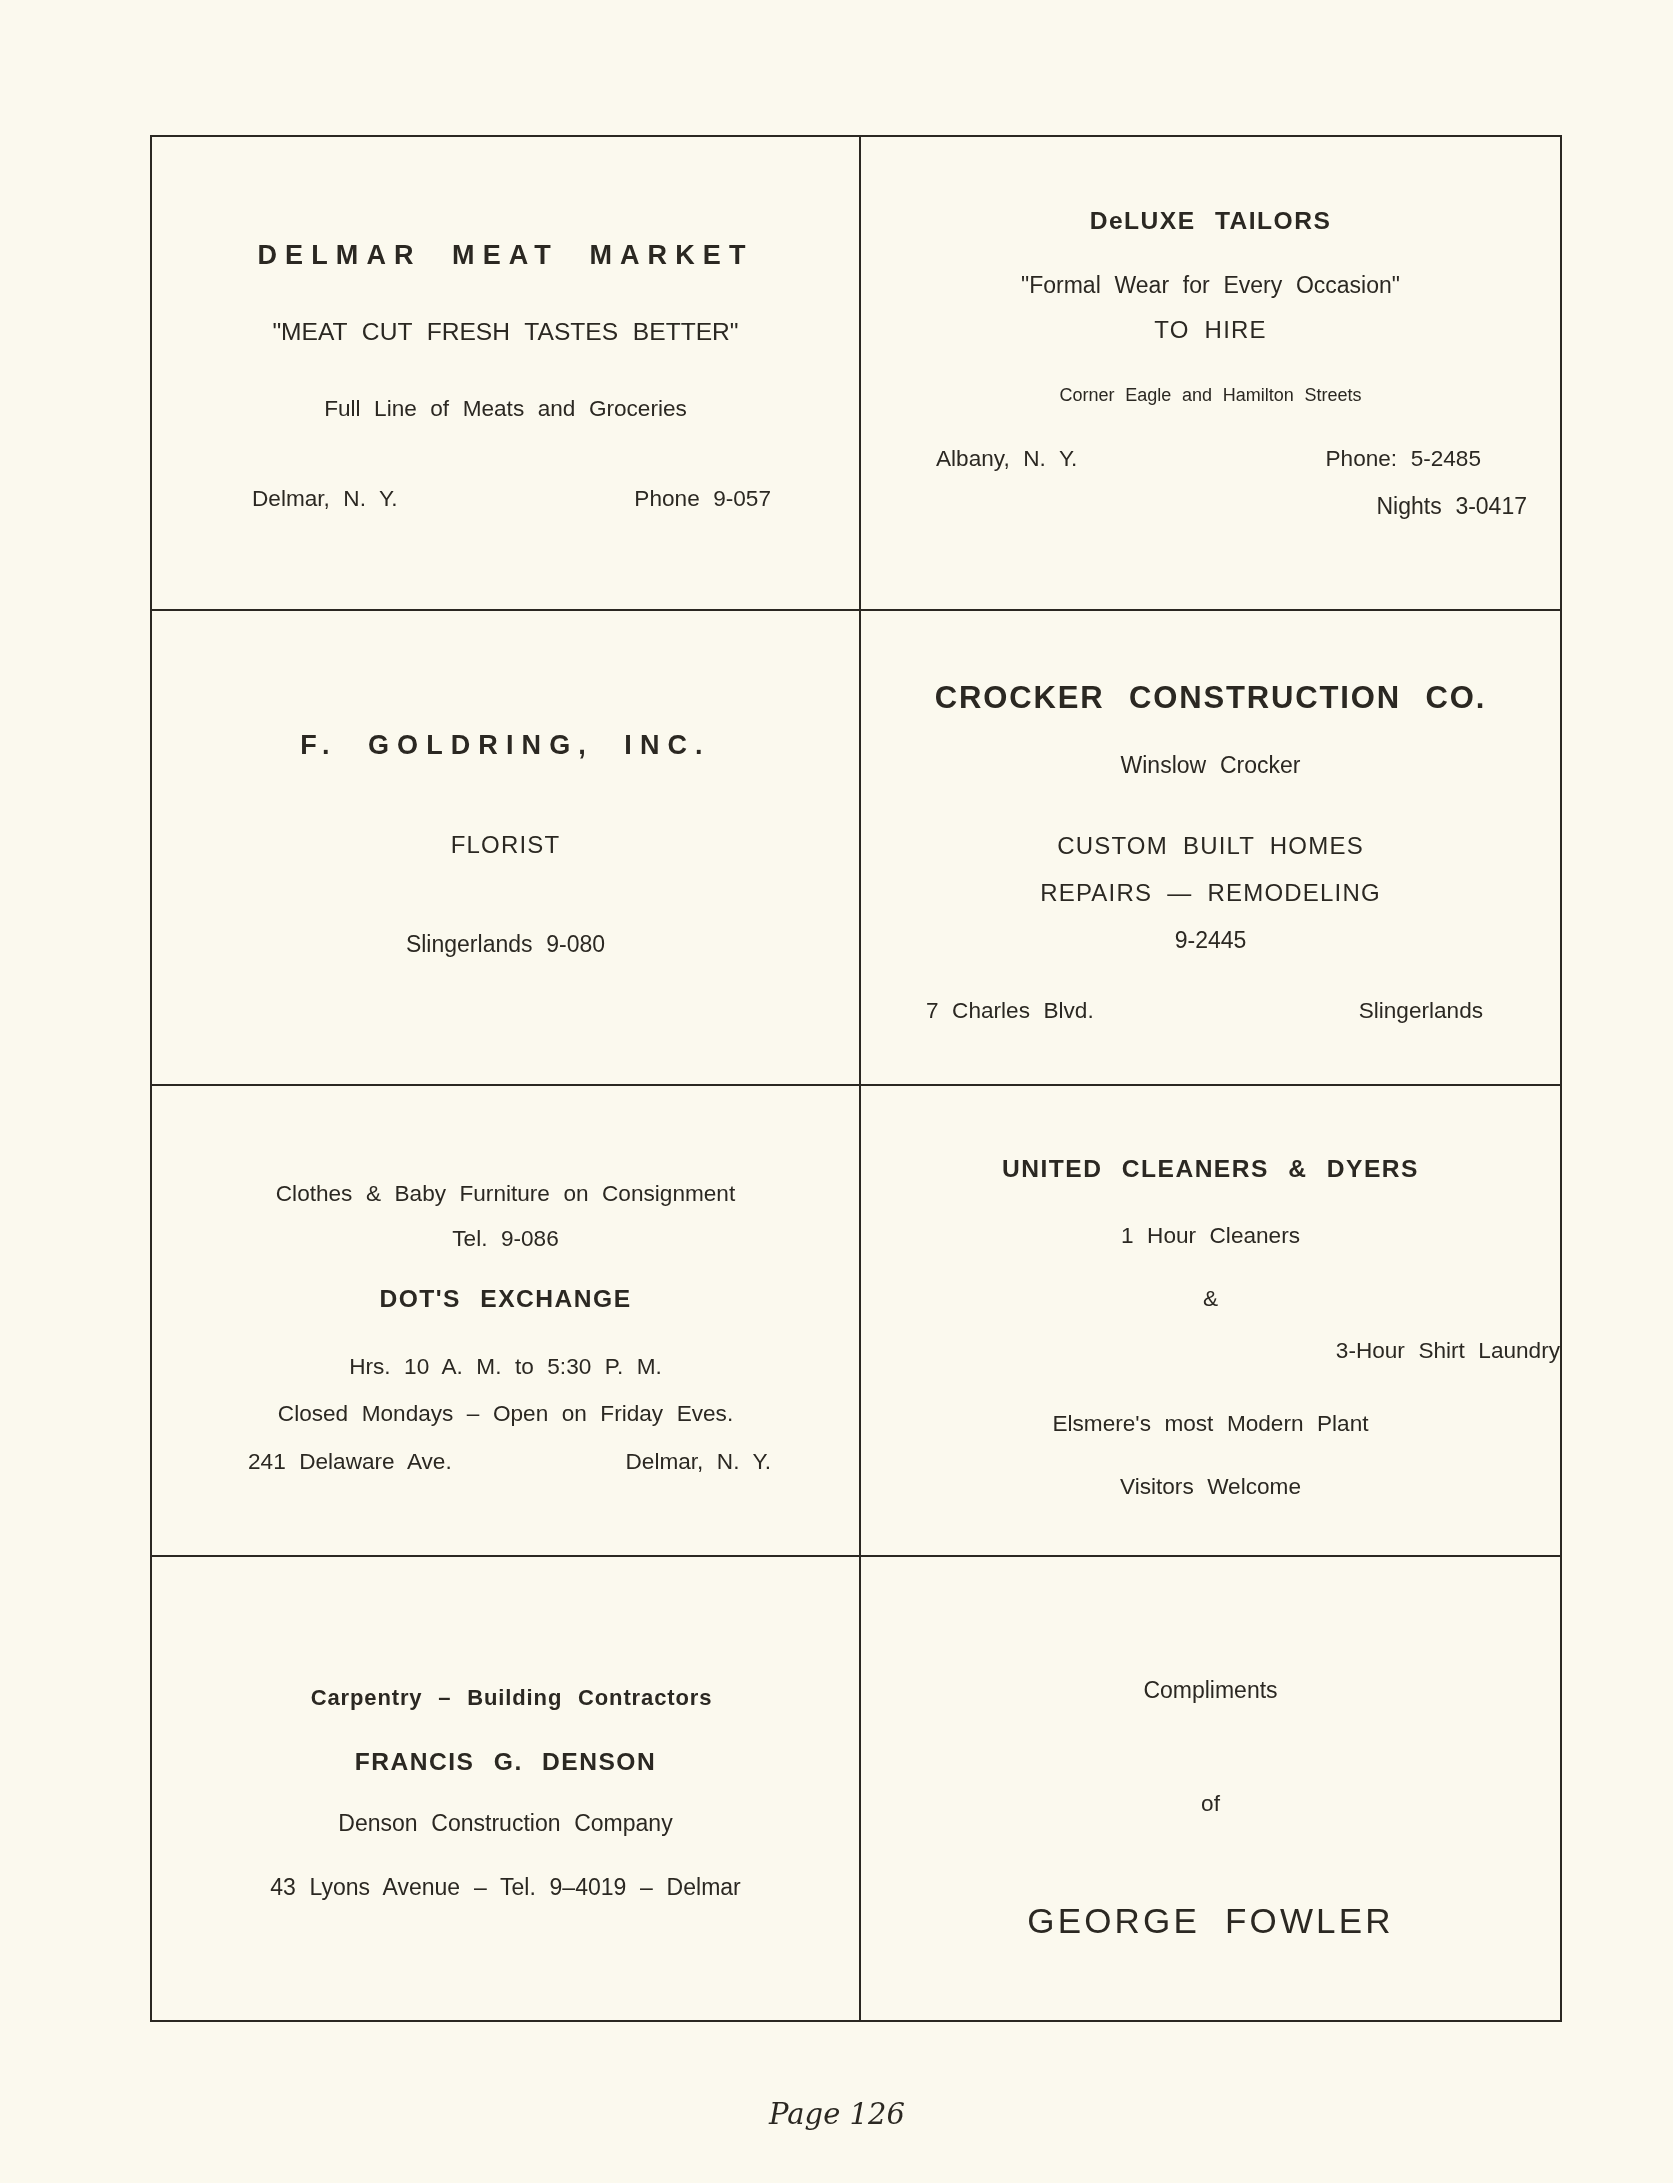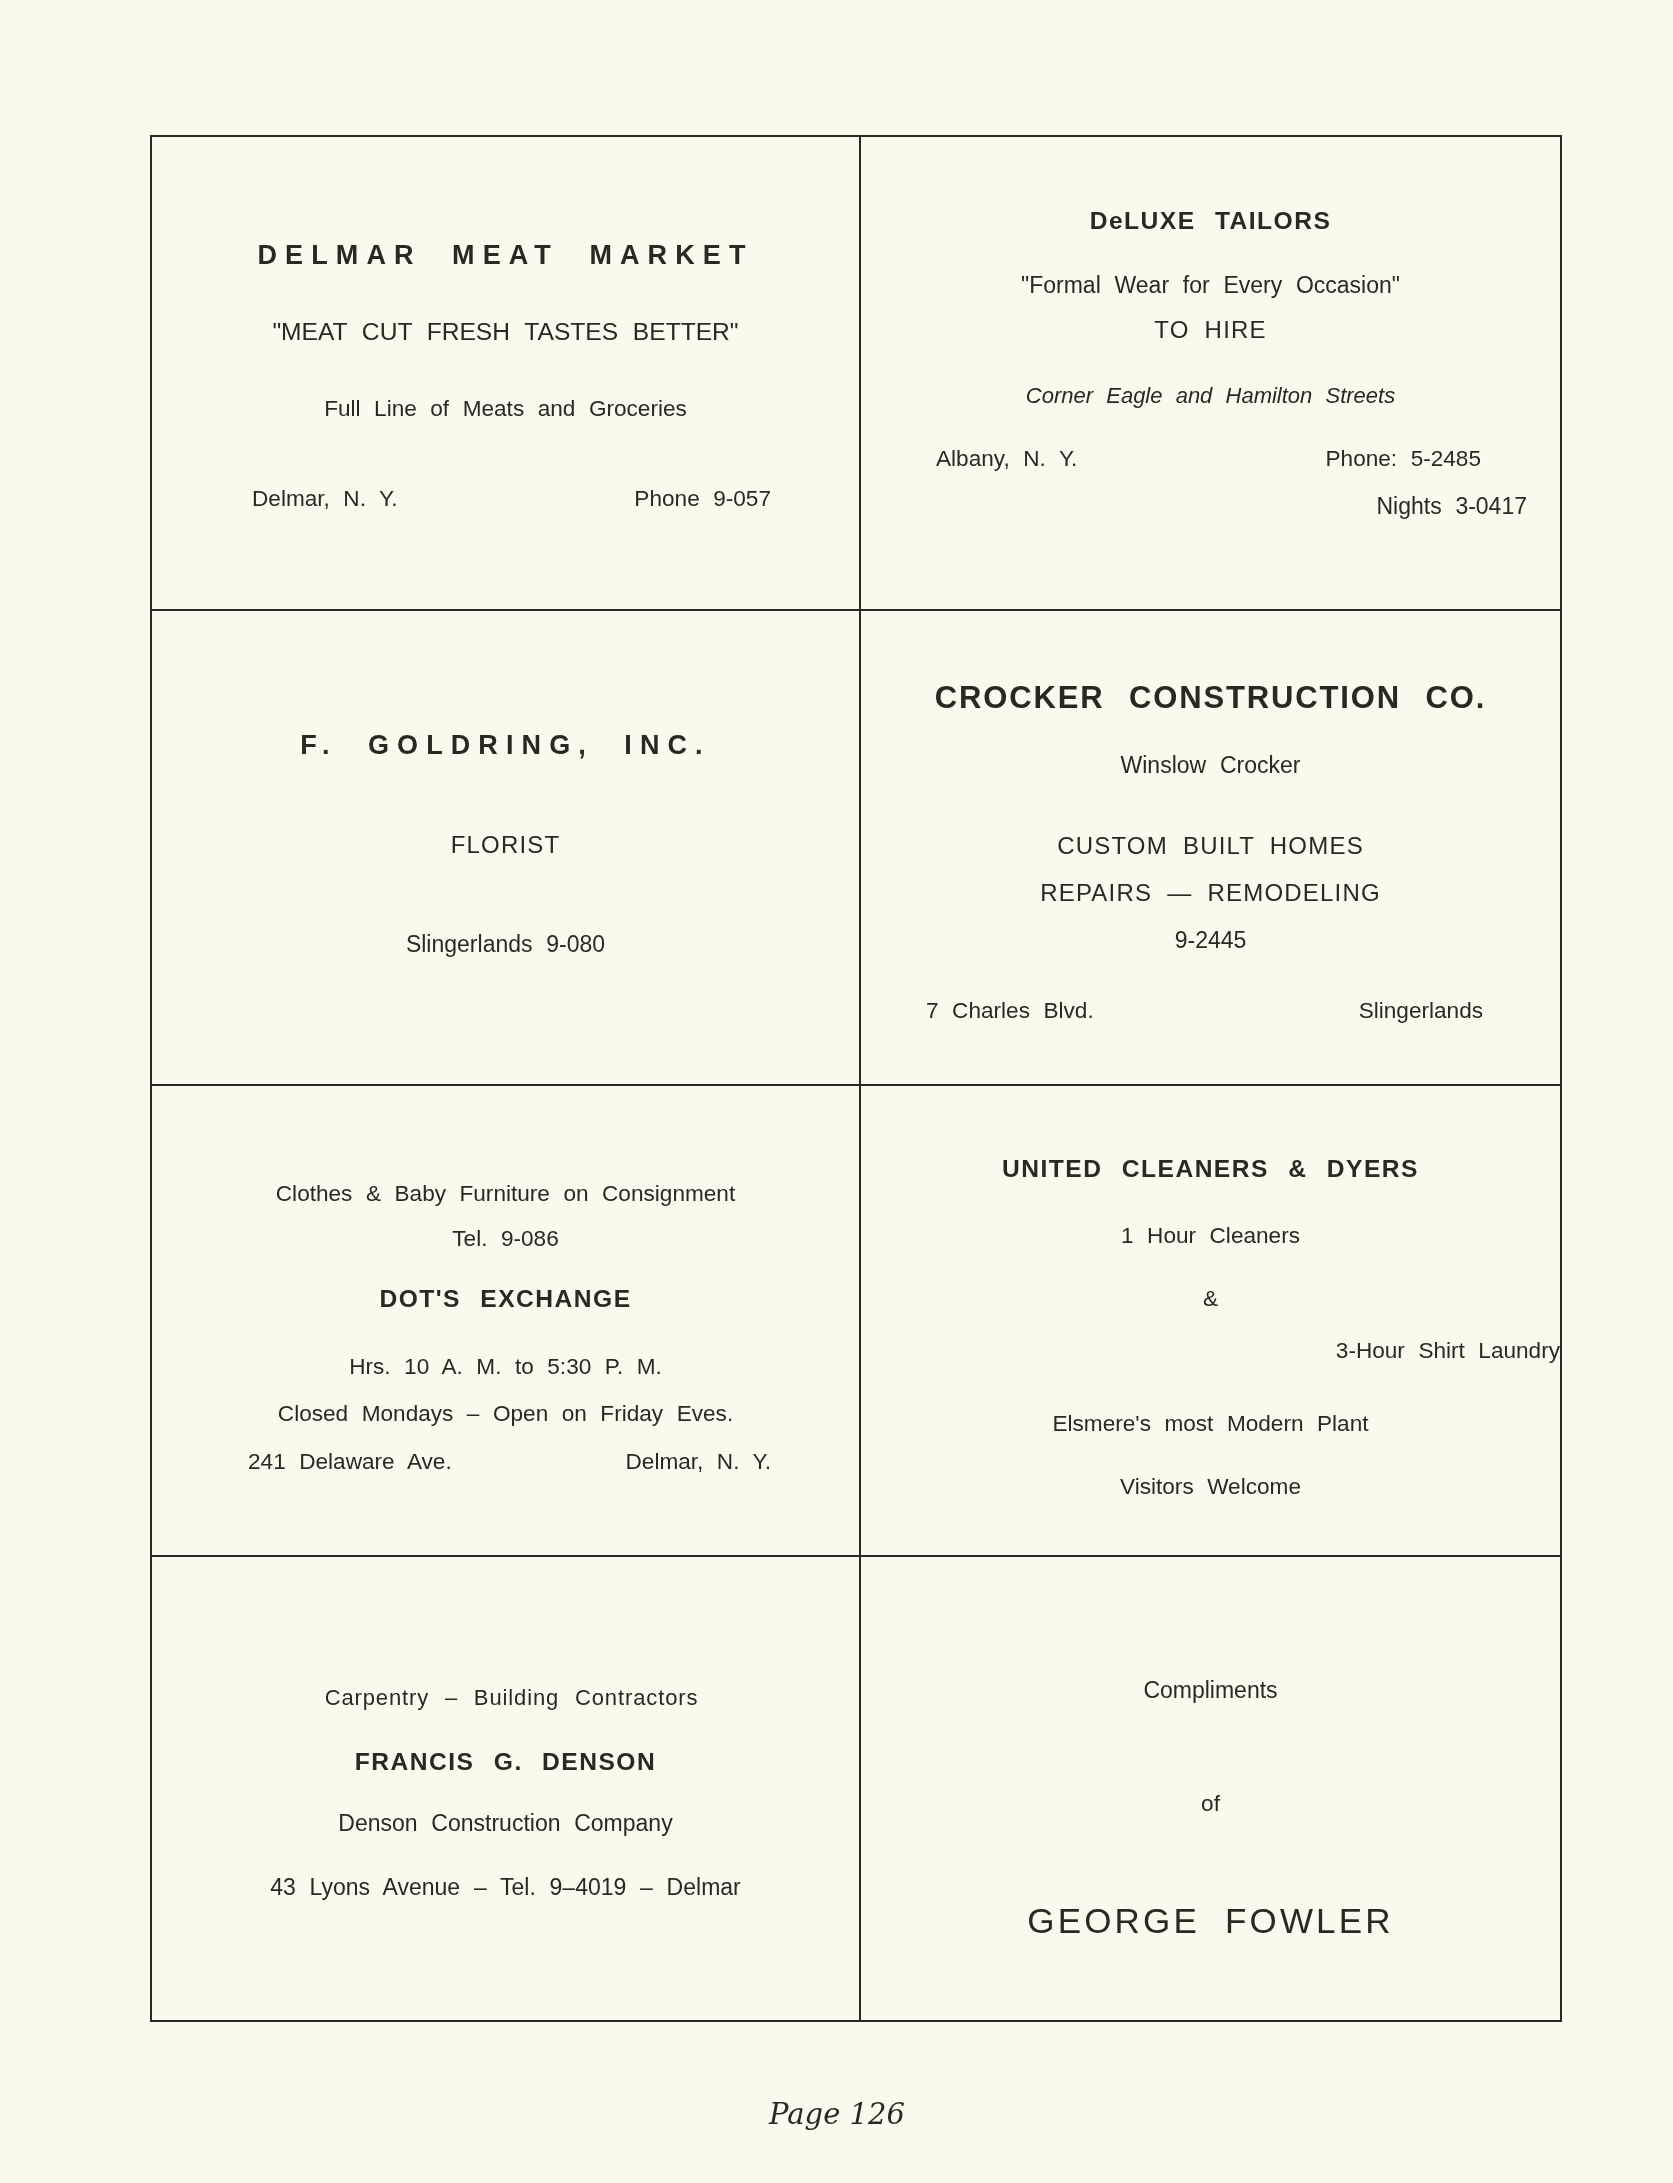--- a/index.html
+++ b/index.html
@@ -71,21 +71,21 @@
     letter-spacing: 0.30em;
     word-spacing: 0.55em;
   }
   .t-bold {
     font-weight: 700;
     font-size: 24.6px;
     letter-spacing: 0.06em;
     word-spacing: 0.45em;
   }
   .t-medium {
-    font-weight: 400;
+    font-weight: 700;
     font-size: 22px;
     letter-spacing: 0.04em;
     word-spacing: 0.40em;
     padding-left: 12px;
   }
   .caps-light {
     font-size: 24px;
     letter-spacing: 0.05em;
     word-spacing: 0.30em;
   }
@@ -126,21 +126,21 @@
     <div class="line split" style="top:345px; padding:0 88px 0 100px;">
       <span>Delmar, N. Y.</span>
       <span>Phone 9-057</span>
     </div>
   </div>
 
   <div class="cell col-right">
     <div class="line t-bold" style="top:67px;">DeLUXE TAILORS</div>
     <div class="line quote" style="top:132px; font-size:23px;">"Formal Wear for Every Occasion"</div>
     <div class="line caps-light" style="top:176px;">TO HIRE</div>
-    <div class="line" style="top:242px; font-size:22px;font-style:italic;">Corner Eagle and Hamilton Streets</div>
+    <div class="line" style="top:242px; font-size:18px;">Corner Eagle and Hamilton Streets</div>
     <div class="line split" style="top:305px; padding:0 79px 0 75px;">
       <span>Albany, N. Y.</span>
       <span>Phone: 5-2485</span>
     </div>
     <div class="line right-align" style="top:353px; padding-right:33px; font-size:23px;">Nights 3-0417</div>
   </div>
 
   <div class="cell col-left">
     <div class="line t-wide" style="top:592px;">F. GOLDRING, INC.</div>
     <div class="line caps-light" style="top:691px;">FLORIST</div>

